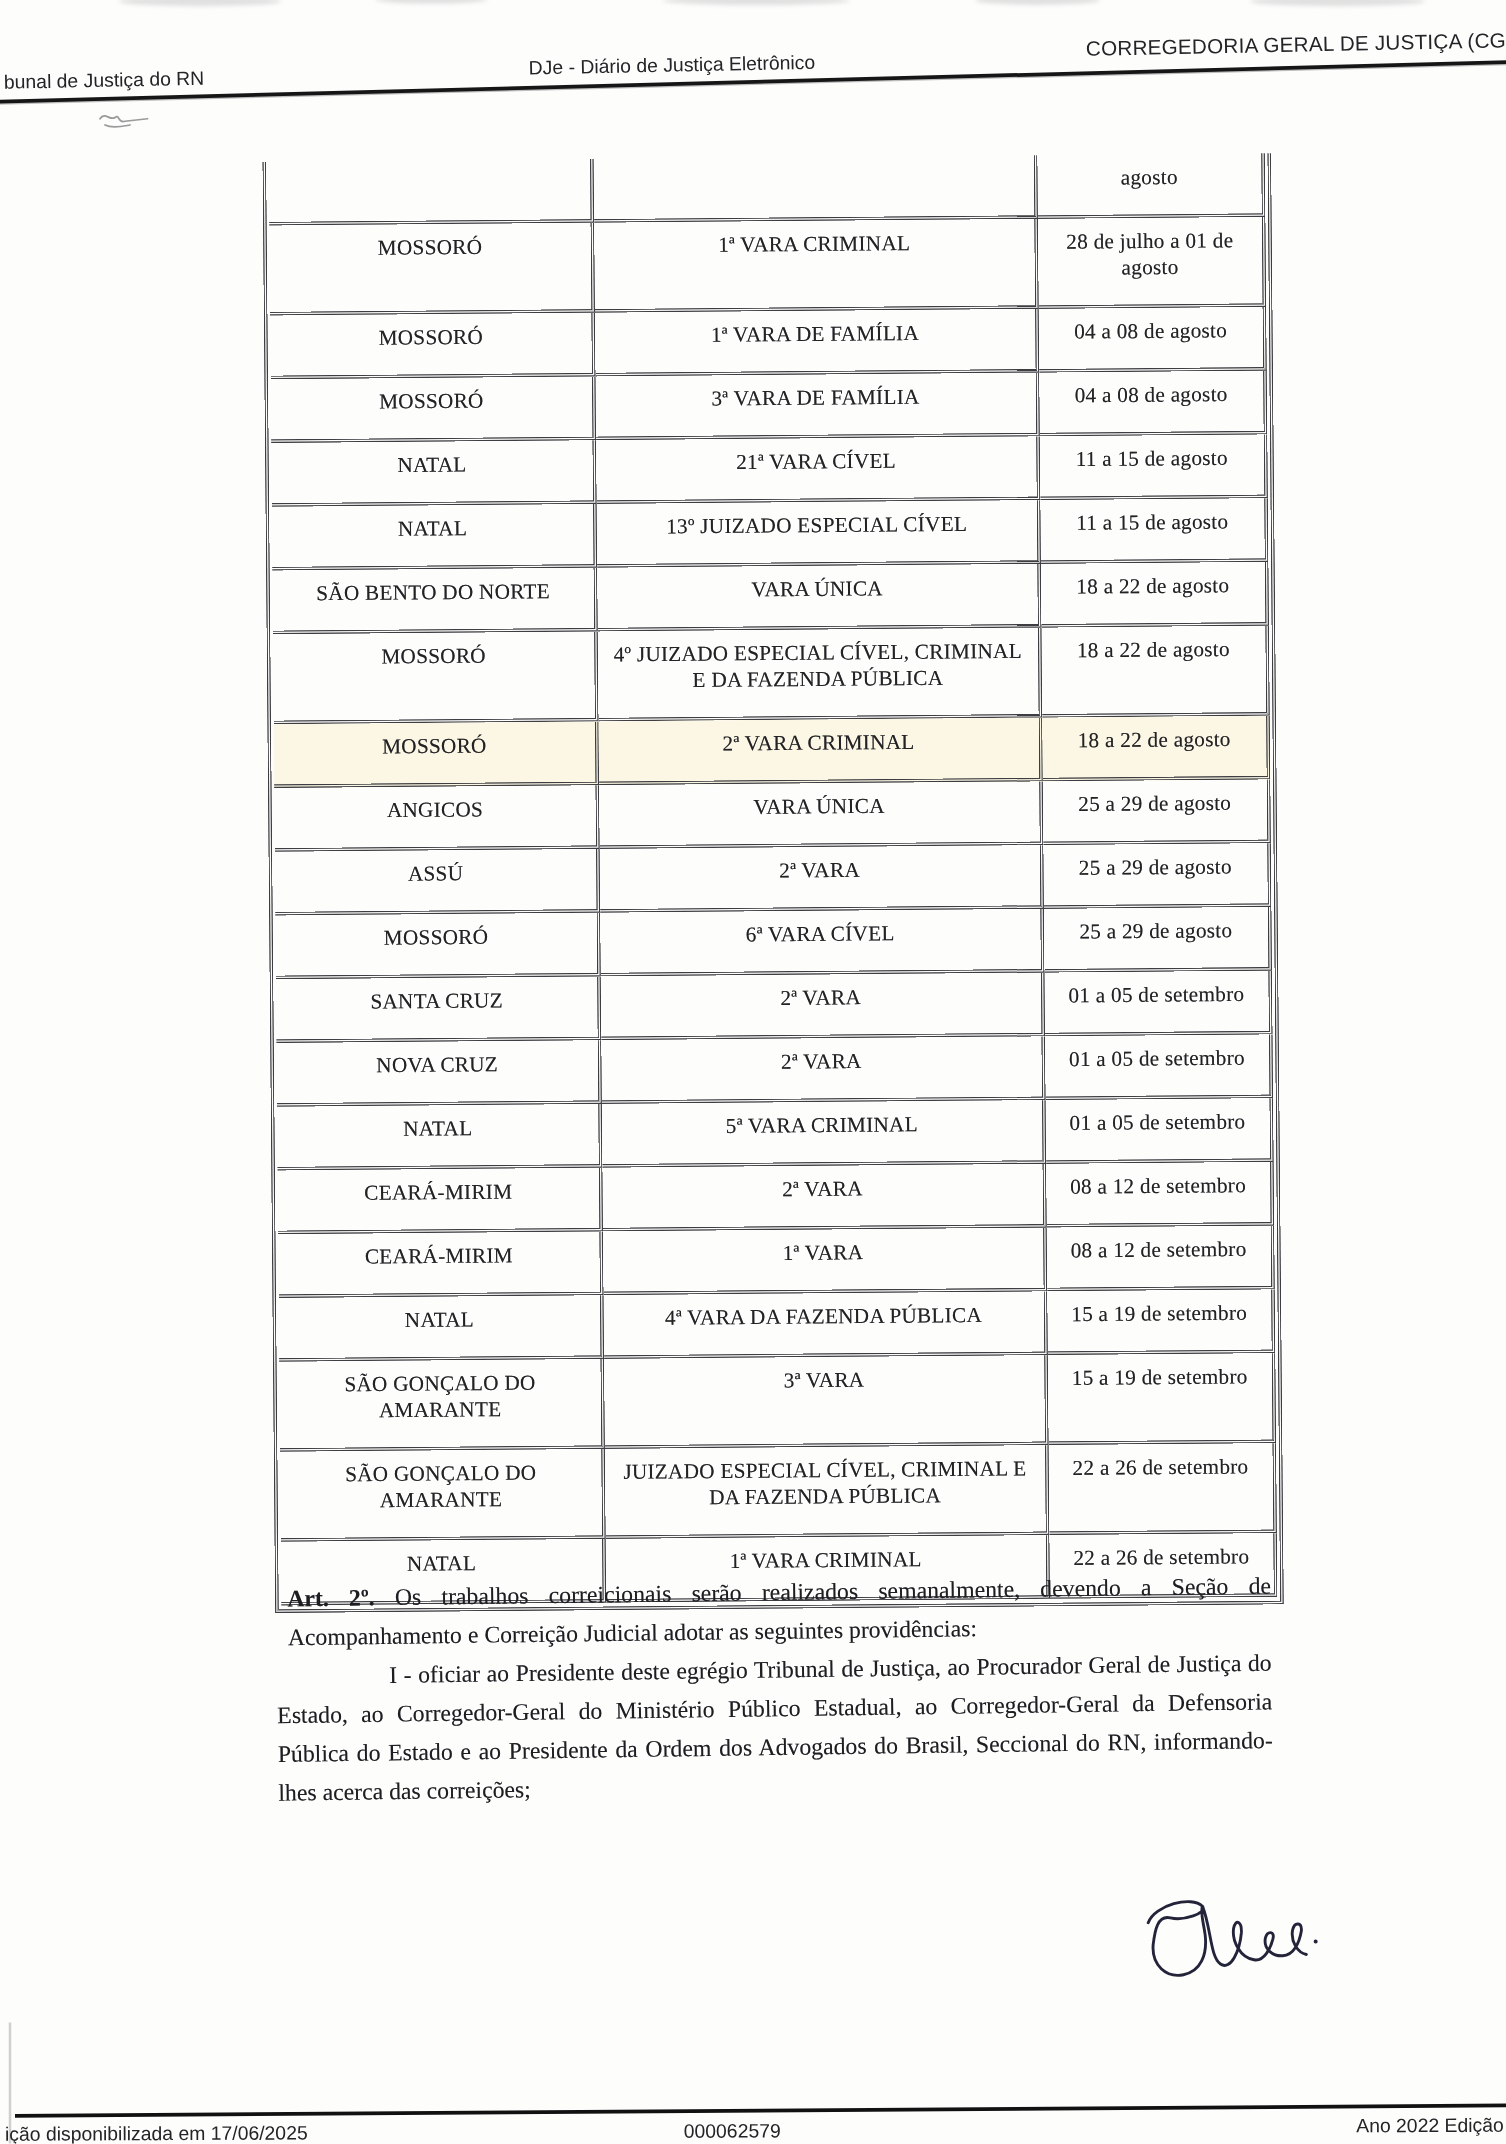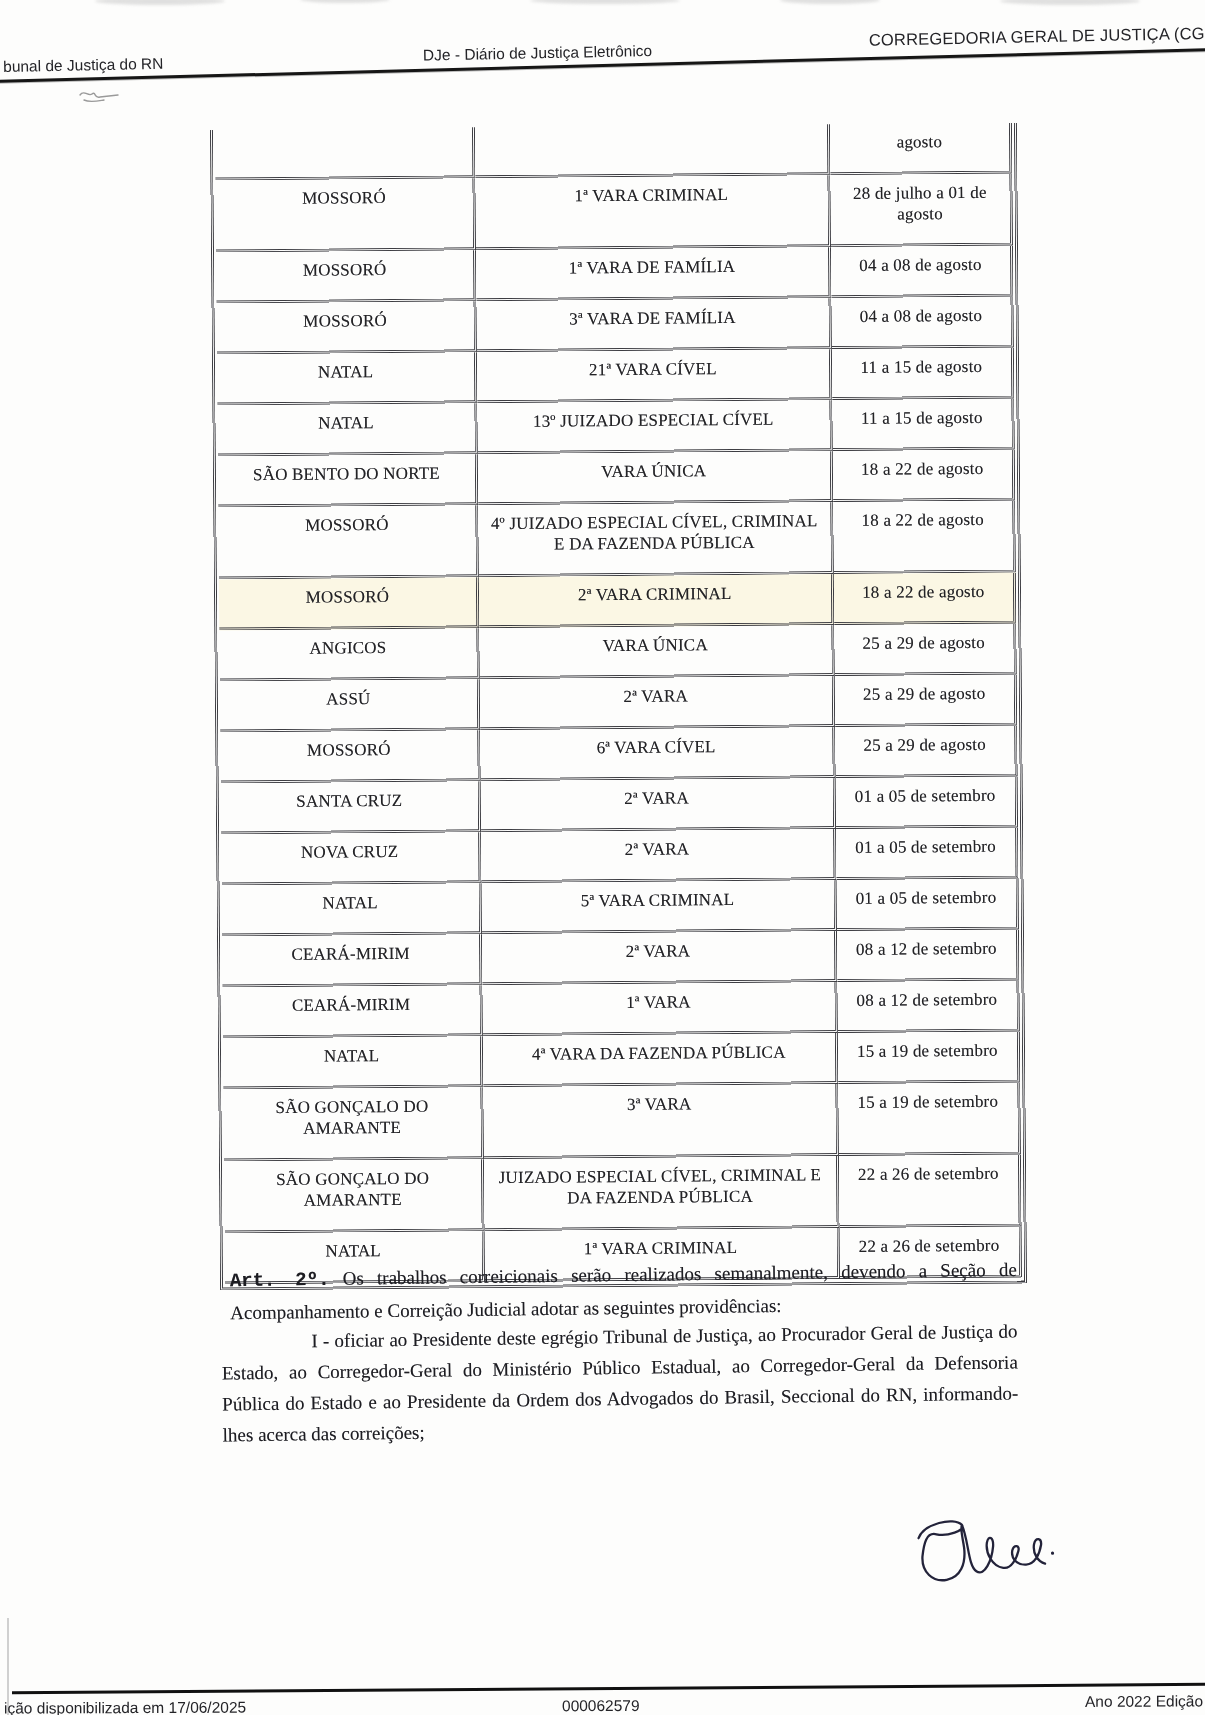--- a/index.html
+++ b/index.html
@@ -19,21 +19,21 @@
   .hdr-center{position:absolute;left:423px;top:3px;font-size:15.5px;}
   .hdr-right{position:absolute;left:869px;top:-4px;font-size:16.5px;letter-spacing:.2px;white-space:nowrap;}
   .hdr-rule{position:absolute;left:-6px;top:64px;width:1218px;height:3px;background:#161616;
     transform:rotate(-1.5deg);transform-origin:center;box-shadow:0 1px 0 rgba(0,0,0,.25);}
   .ftr-rule{position:absolute;left:12px;top:1687px;width:1196px;height:2.5px;background:#111;
     transform:rotate(-0.4deg);transform-origin:center;}
   .ftr-row{position:absolute;left:0;top:1697px;width:1205px;height:24px;
     font-family:"Liberation Sans", sans-serif;font-size:15.5px;color:#242428;
     transform:rotate(-0.25deg);transform-origin:center;}
   .ftr-left{position:absolute;left:4px;top:0;}
-  .ftr-center{position:absolute;left:562px;top:0;}
+  .ftr-center{position:absolute;left:547px;top:0;}
   .ftr-right{position:absolute;left:1085px;top:-2px;white-space:nowrap;}
   
   .squiggle{position:absolute;left:78px;top:86px;}
   
   .table-wrap{
     position:absolute;left:215px;top:126px;width:797px;
     border-left:3px double #3d3d42;border-right:3px double #3d3d42;border-bottom:3px double #3d3d42;
     padding:0 2px 3px 2px;
     transform:rotate(-0.5deg);transform-origin:center;
   }
@@ -46,21 +46,21 @@
     padding:8px 6px 19px 6px;
   }
   td.comarca{padding-left:26px;padding-right:26px;}
   td.datas{font-size:16.5px;padding-left:3px;padding-right:3px;letter-spacing:0;}
   tr.hl td{background:#fbf7e4;}
   
   .para{position:absolute;text-align:justify;font-size:19px;line-height:31px;color:#1d1d22;
     text-shadow:0 0 .5px rgba(20,20,30,.4);transform-origin:center;}
   .para-art2{left:230px;top:1240px;width:787px;transform:rotate(-0.75deg);}
   .para-item{left:222px;top:1302px;width:796px;text-indent:90px;transform:rotate(-0.8deg);}
-  .bold{font-weight:bold;font-family:Liberation Mono, monospace;}
+  .bold{font-weight:bold;}
   
   .signature{position:absolute;left:905px;top:1505px;transform:rotate(-3deg);}
 </style>
 </head>
 <body>
 
 <div class="page">
 
   <div class="smudge" style="left:95px;top:-3px;width:130px;height:8px;"></div>
   <div class="smudge" style="left:300px;top:-4px;width:90px;height:7px;"></div>

